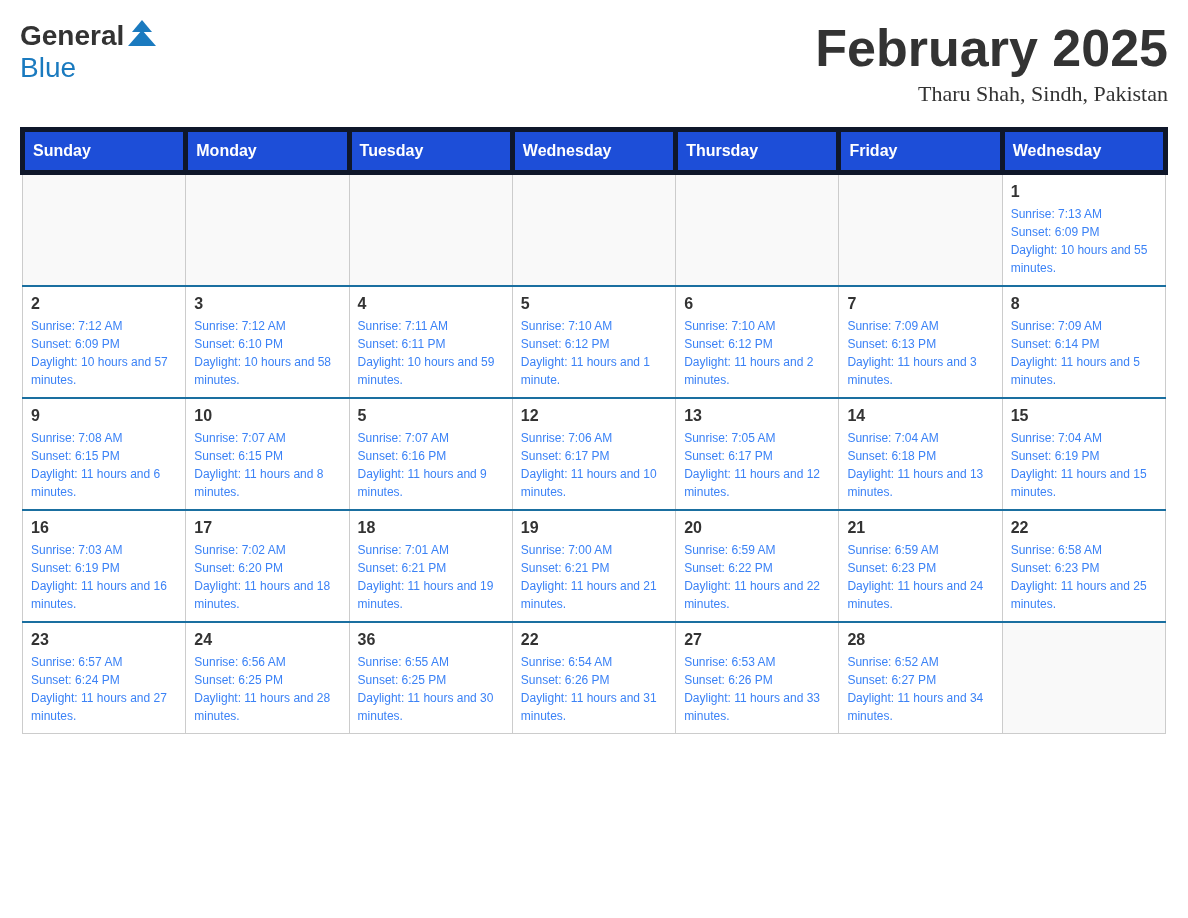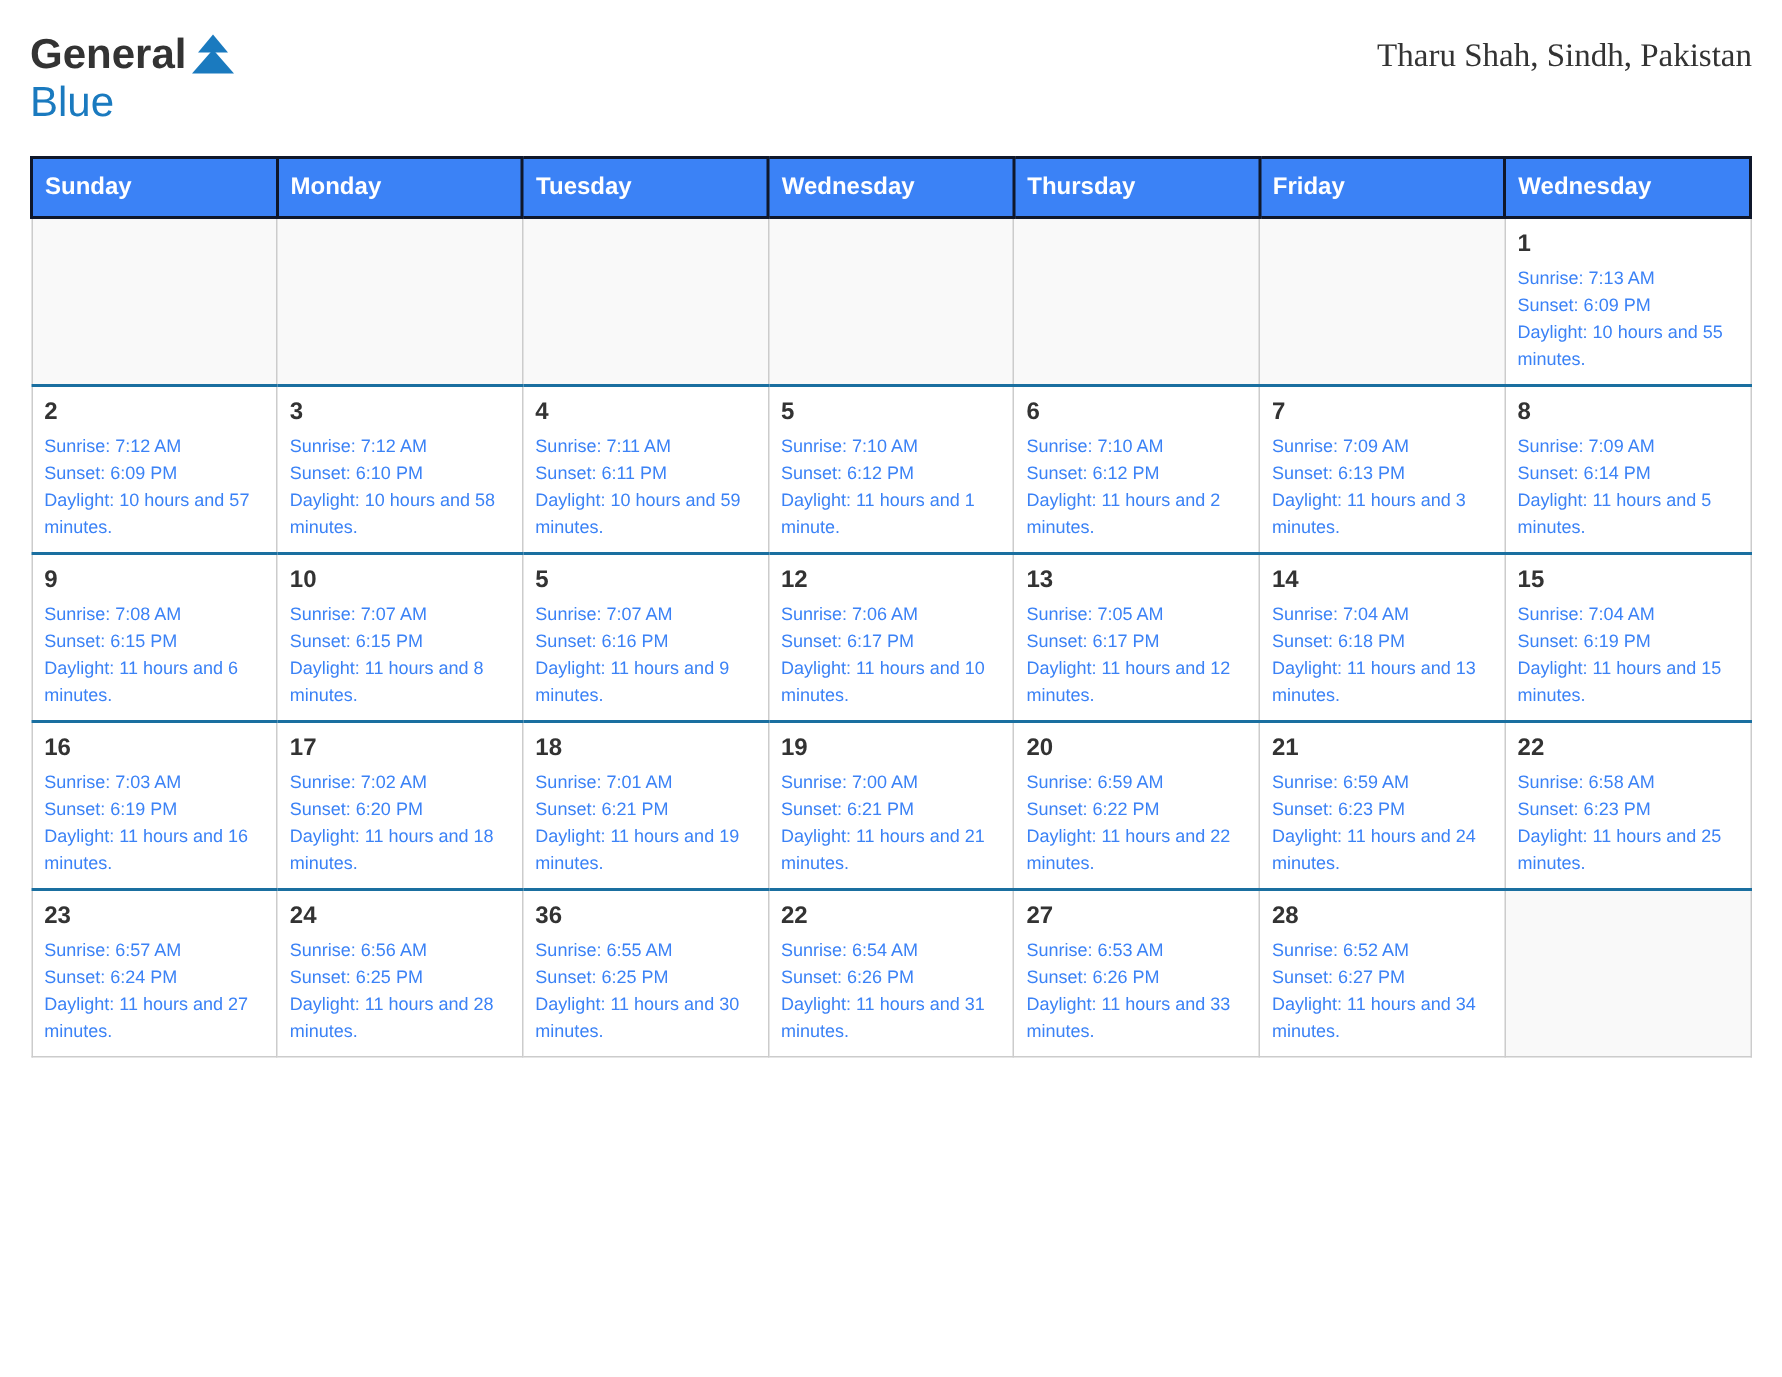--- a/index.html
+++ b/index.html
@@ -47,27 +47,27 @@
       color: #333;
       margin-top: 4px;
       font-family: Liberation Serif, serif;
     }
     .calendar {
       width: 100%;
       border-collapse: collapse;
       border: 1px solid #ccc;
     }
     .calendar th {
-      background-color: #3b82f6;
+      background-color: #1d4ed8;
       color: white;
       padding: 10px 8px;
       font-size: 16px;
       font-weight: bold;
       text-align: left;
-      border: 2px solid #0f172a;
+      border: 5px solid #0f172a;
     }
     .calendar td {
       vertical-align: top;
       padding: 8px;
       border: 1px solid #ccc;
       width: calc(100% / 7);
       min-height: 110px;
       font-size: 12.5px;
       color: #333;
     }
@@ -88,30 +88,31 @@
     }
     .row-border-top td {
       border-top: 2px solid #1a6fa0;
     }
   </style>
 </head>
 <body>
 
 <div class="header">
   <div class="logo">
-    <div style="display:flex; align-items:center;">
+    <div style="display:flex; ">
       <span class="logo-general">General</span>
       <div style="margin-left:4px; display:flex; flex-direction:column; align-items:center;">
         <div style="width:0;height:0;border-left:10px solid transparent;border-right:10px solid transparent;border-bottom:12px solid #1a7abf; margin-bottom:-2px;"></div>
         <div style="width:0;height:0;border-left:14px solid transparent;border-right:14px solid transparent;border-bottom:16px solid #1a7abf;"></div>
       </div>
     </div>
     <span class="logo-blue">Blue</span>
   </div>
   <div class="title-section">
+    <div class="month-title">February 2025</div>
     <div class="location">Tharu Shah, Sindh, Pakistan</div>
   </div>
 </div>
 
 <table class="calendar">
   <thead>
     <tr>
     <th>Sunday</th>
         <th>Monday</th>
         <th>Tuesday</th>

